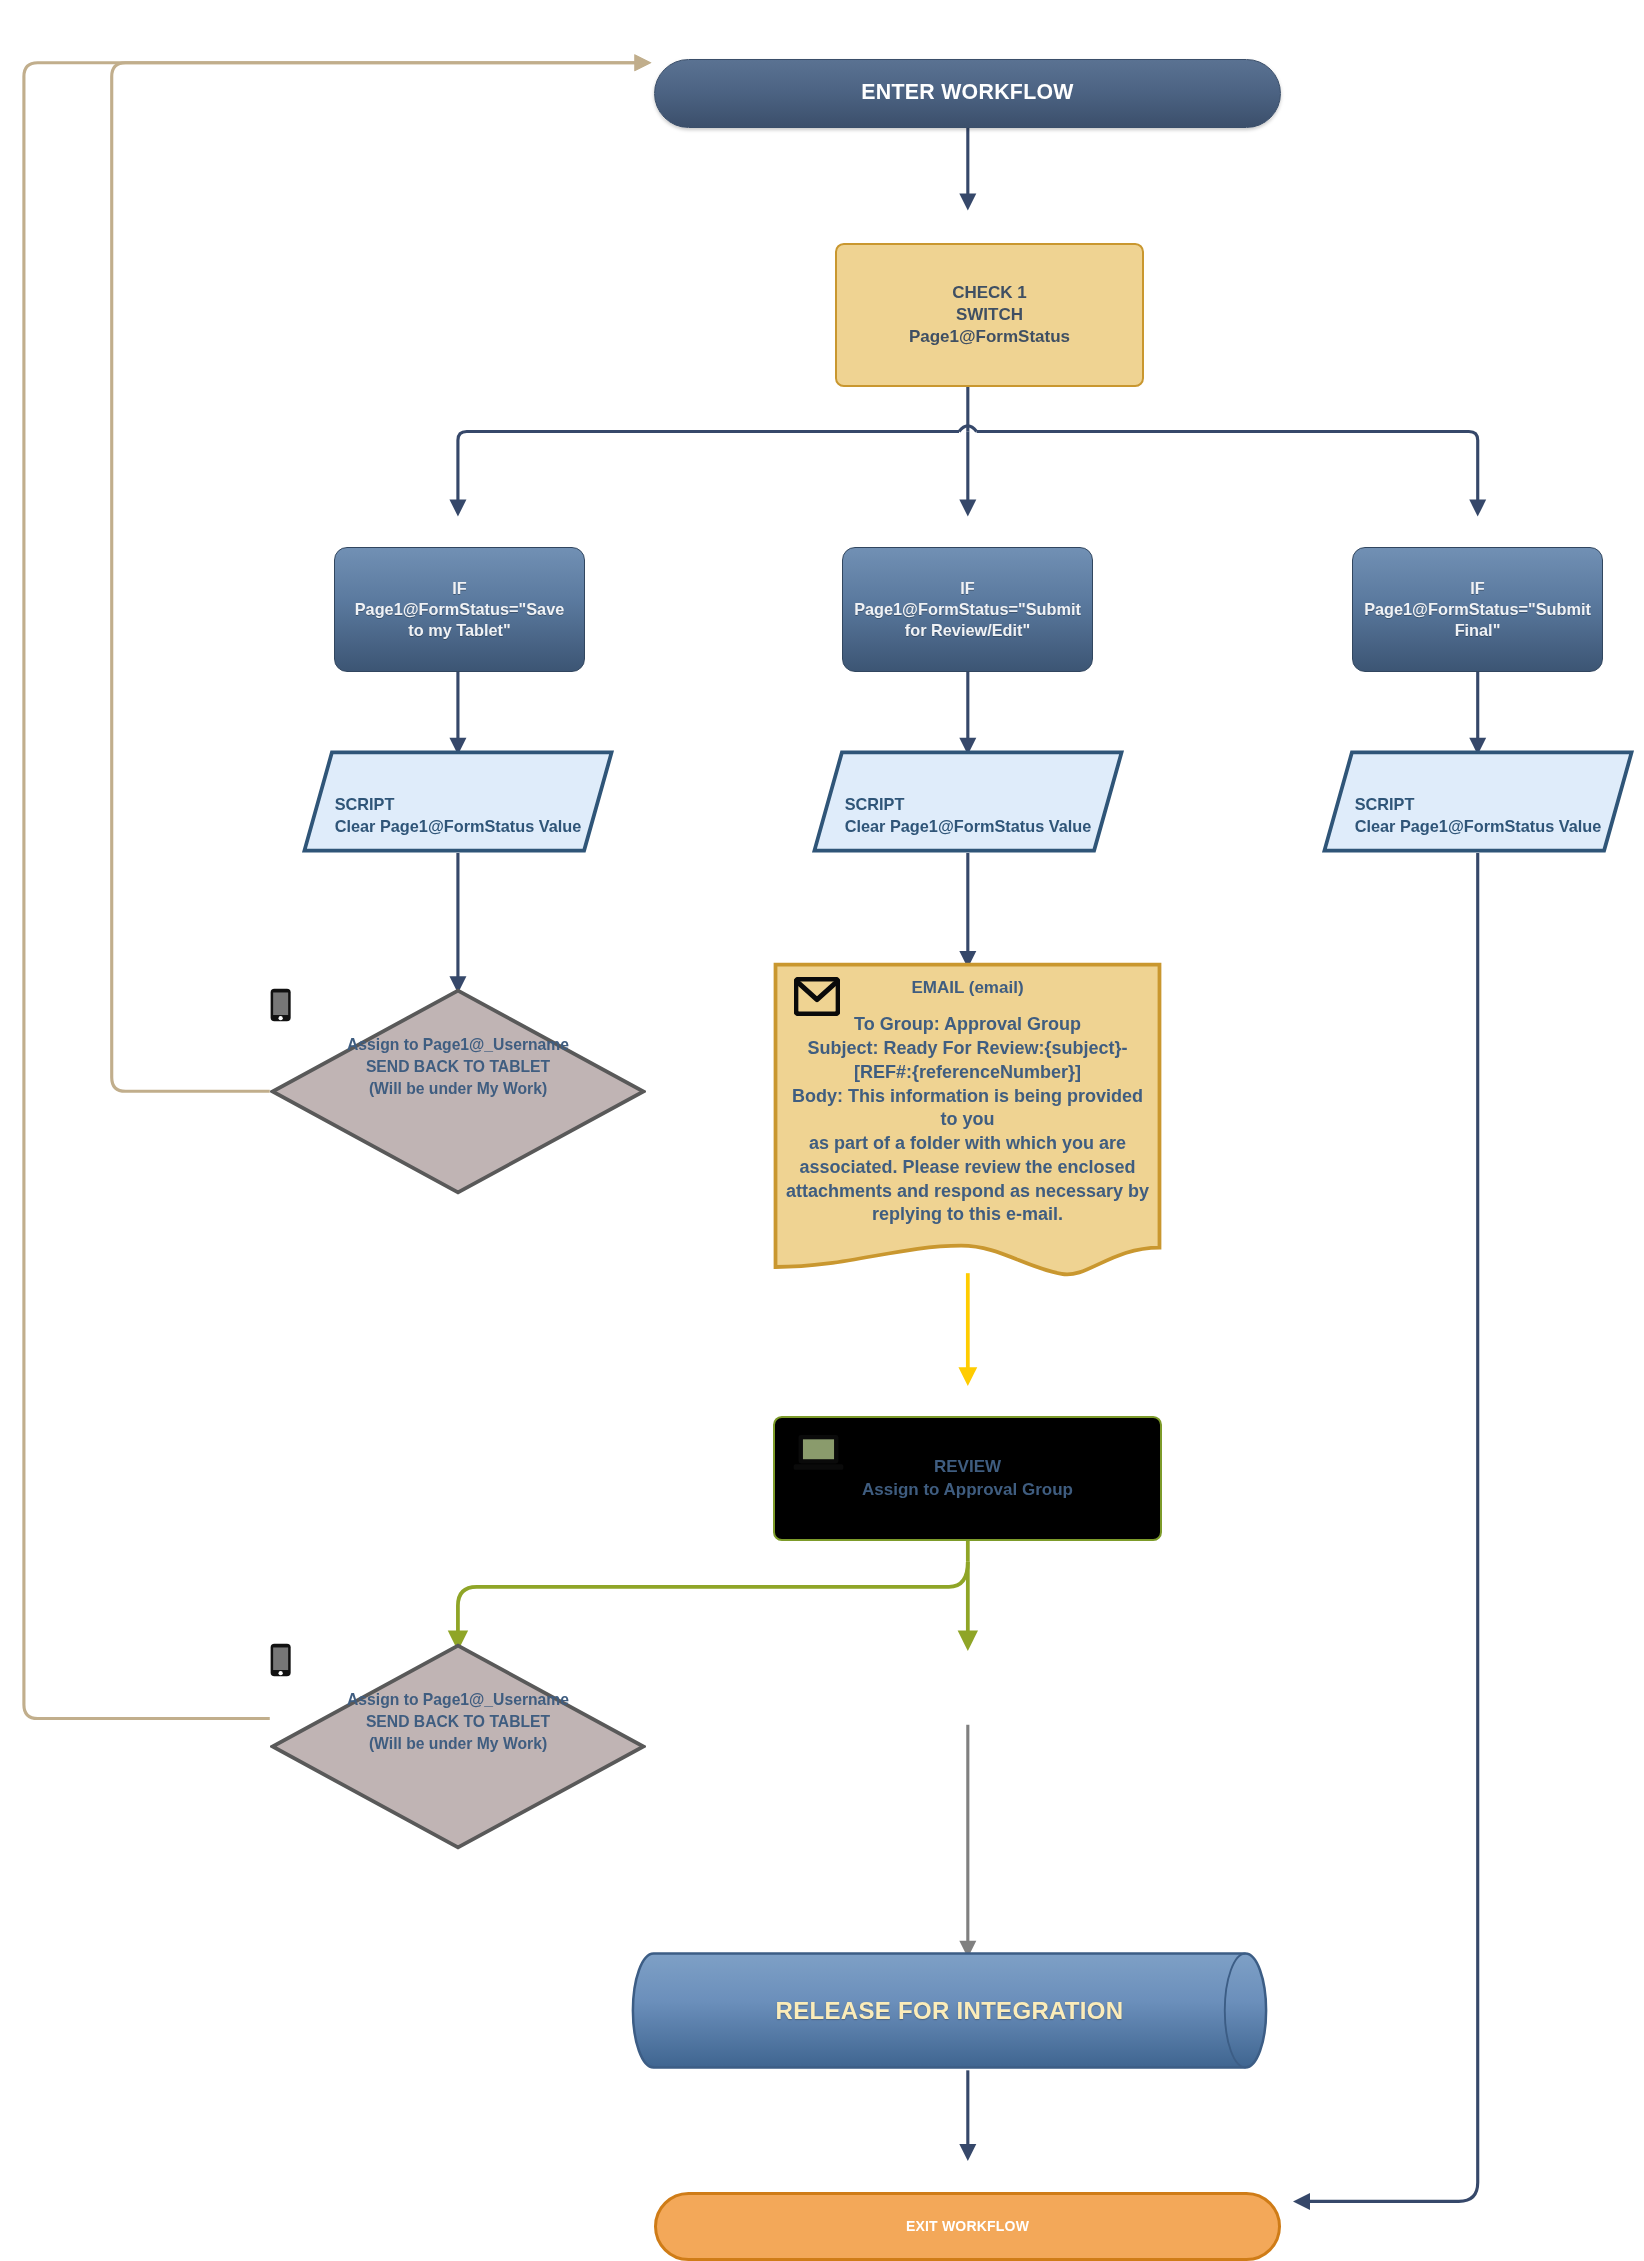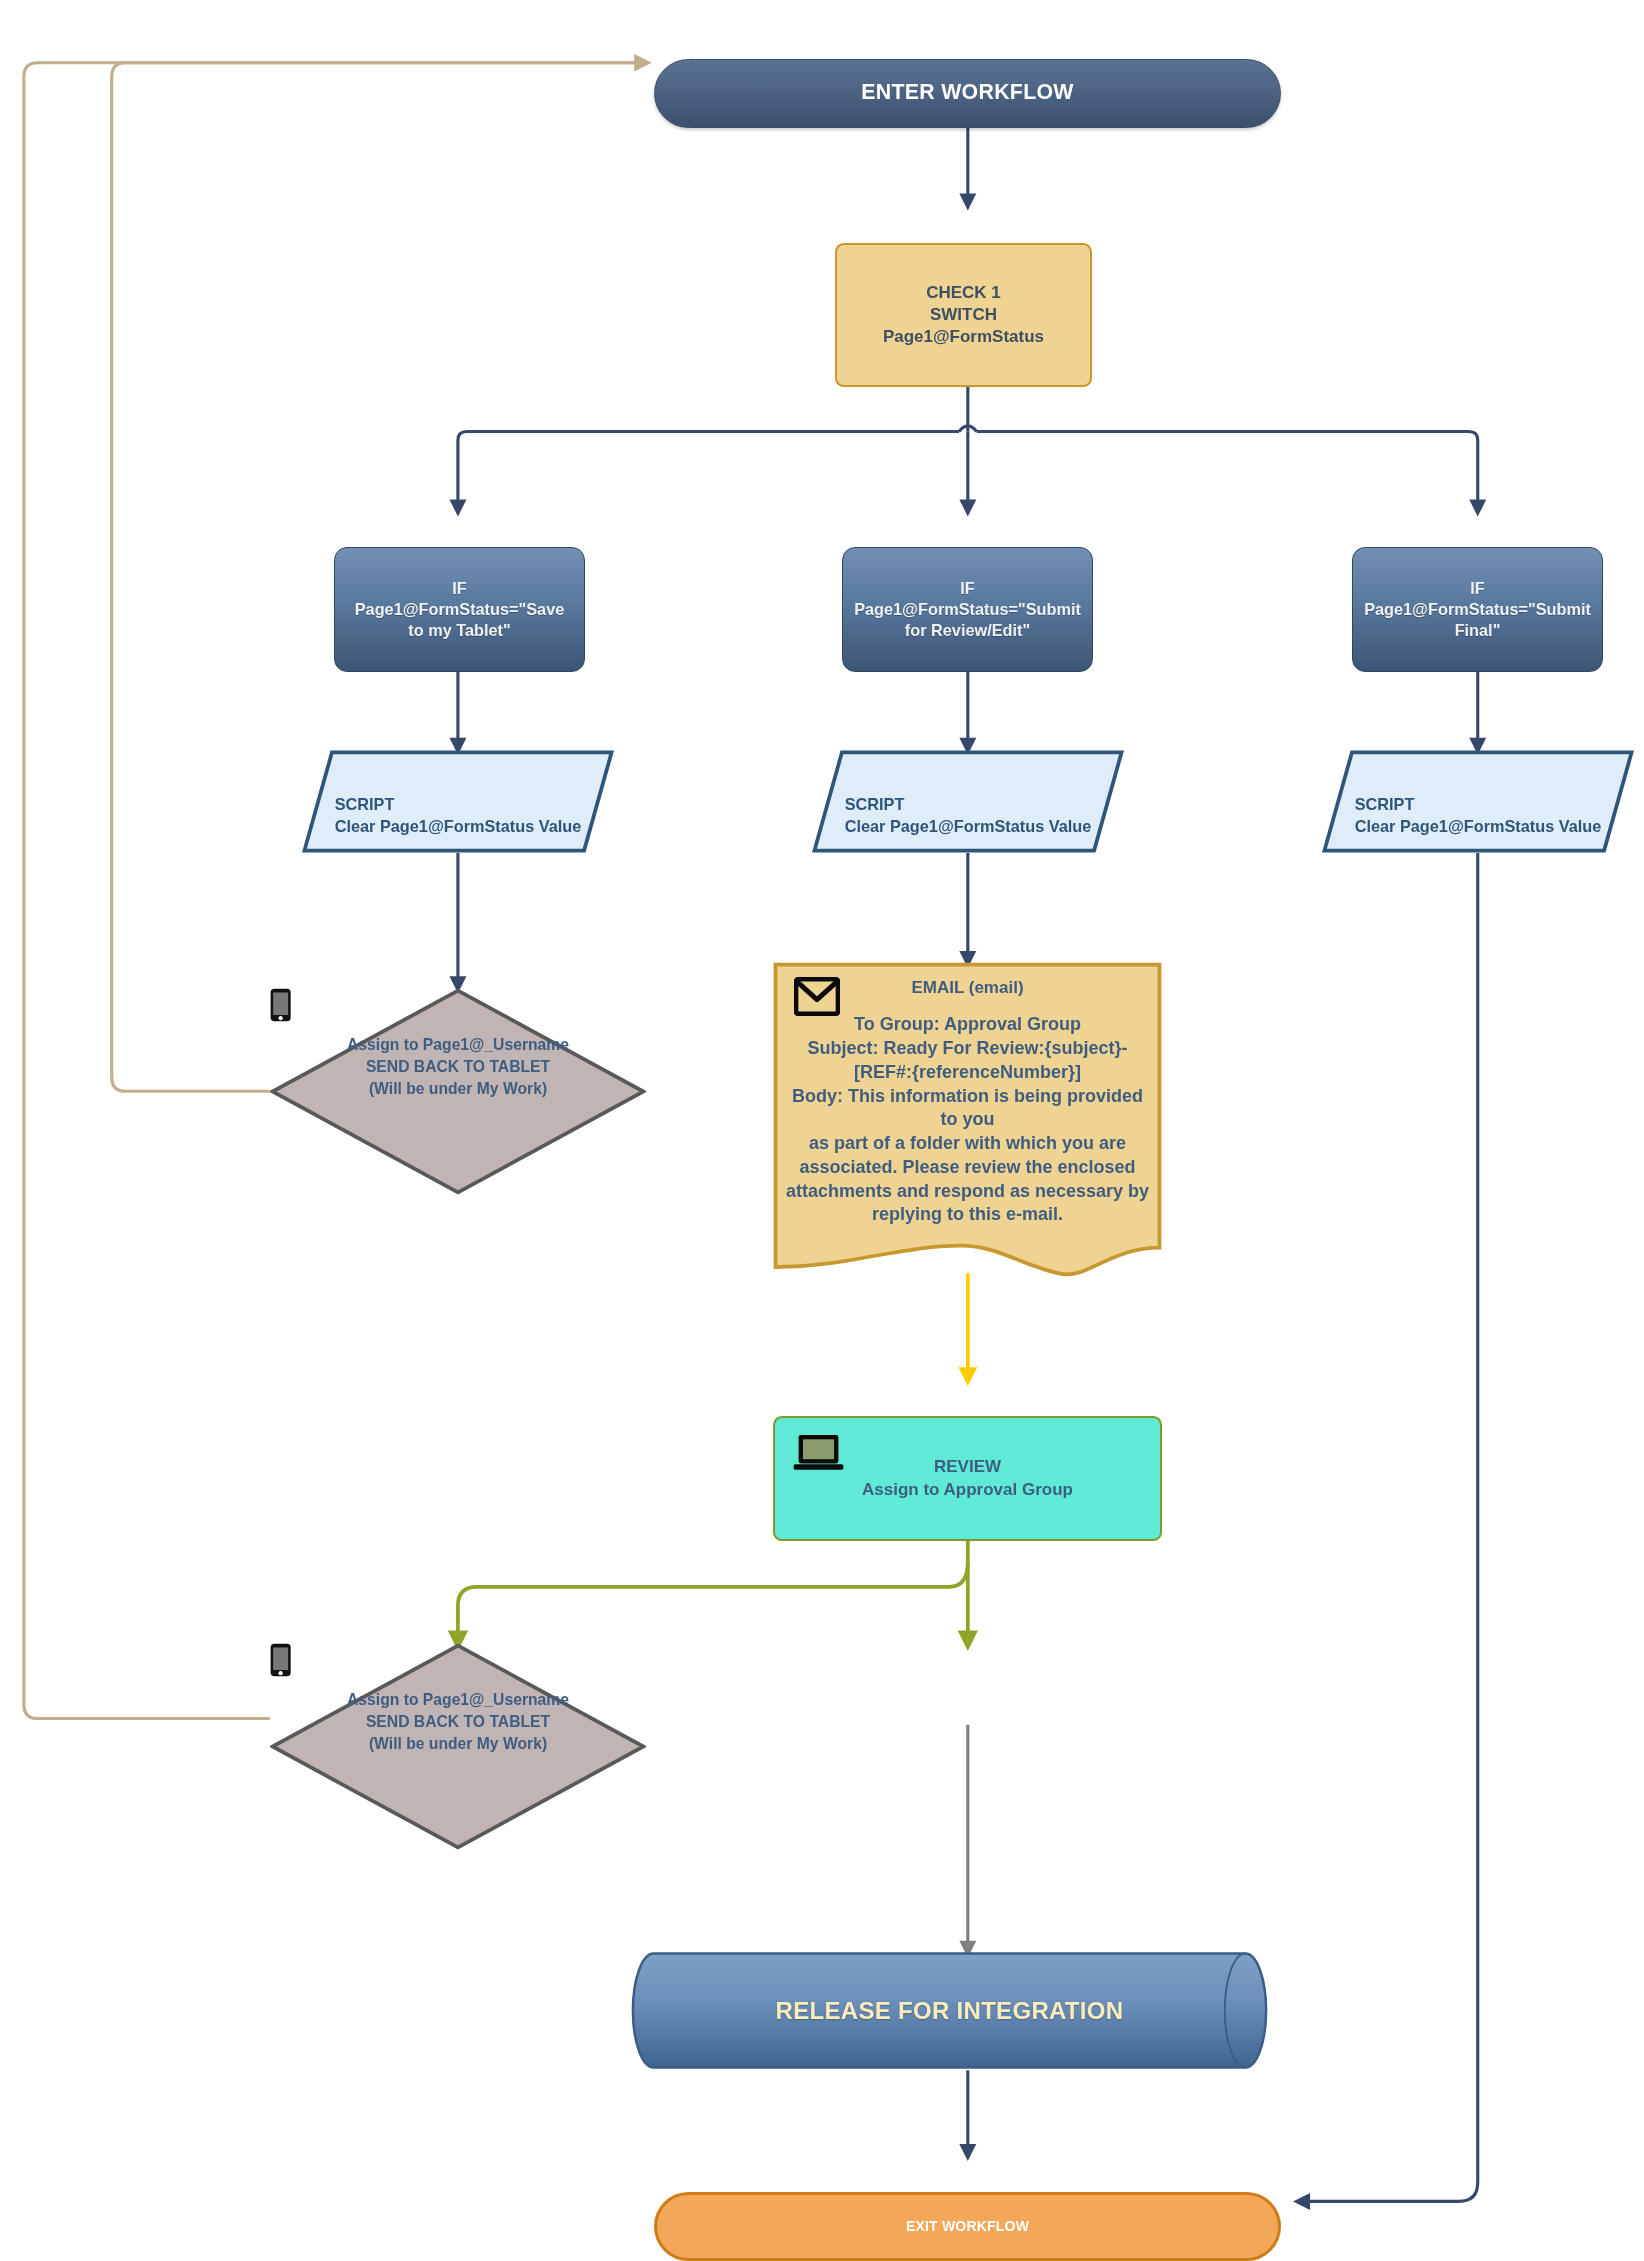--- a/index.html
+++ b/index.html
@@ -154,21 +154,21 @@
   }
   .doc-wrap .mail-icon {
     position: absolute;
     left: 21.3px;
     top: 15px;
   }
 
   
   .review-box {
     border-radius: 8.8px;
-    background: #5eead4;
+    background: #000000;
     border: 2.5px solid #7d9b2a;
     color: #3f5d80;
     font-size: 17px;
     font-weight: bold;
   }
   .review-box .laptop-icon {
     position: absolute;
     left: 17.6px;
     top: 15px;
   }
@@ -247,21 +247,21 @@
 
     <path d="M 430 1740 L 200 1740 Q 178 1740 178 1718 L 178 122 Q 178 100 200 100 L 1025 100" stroke="#c1ae8c" stroke-width="5" fill="none" marker-end="url(#ah-tan)"></path>
 
     <path d="M 430 2740 L 60 2740 Q 38 2740 38 2718 L 38 122 Q 38 100 60 100 L 1025 100" stroke="#c1ae8c" stroke-width="5" fill="none" marker-end="url(#ah-tan)"></path>
   </svg>
 
   <div class="node terminator-enter" style="left:654px; top:22.6px; width:627px; height:69px;">
     <div class="txt">ENTER WORKFLOW</div>
   </div>
 
-  <div class="node switch-box" style="left:835px; top:207px; width:257px; height:144px;">
+  <div class="node switch-box" style="left:835px; top:207px; width:309px; height:144px;">
     <div class="txt">CHECK 1
 SWITCH
 Page1@FormStatus</div>
   </div>
 
   <div class="node if-box" style="left:334px; top:511px; width:251px; height:125px;">
     <div class="txt">IF
 Page1@FormStatus="Save
 to my Tablet"</div>
   </div>

